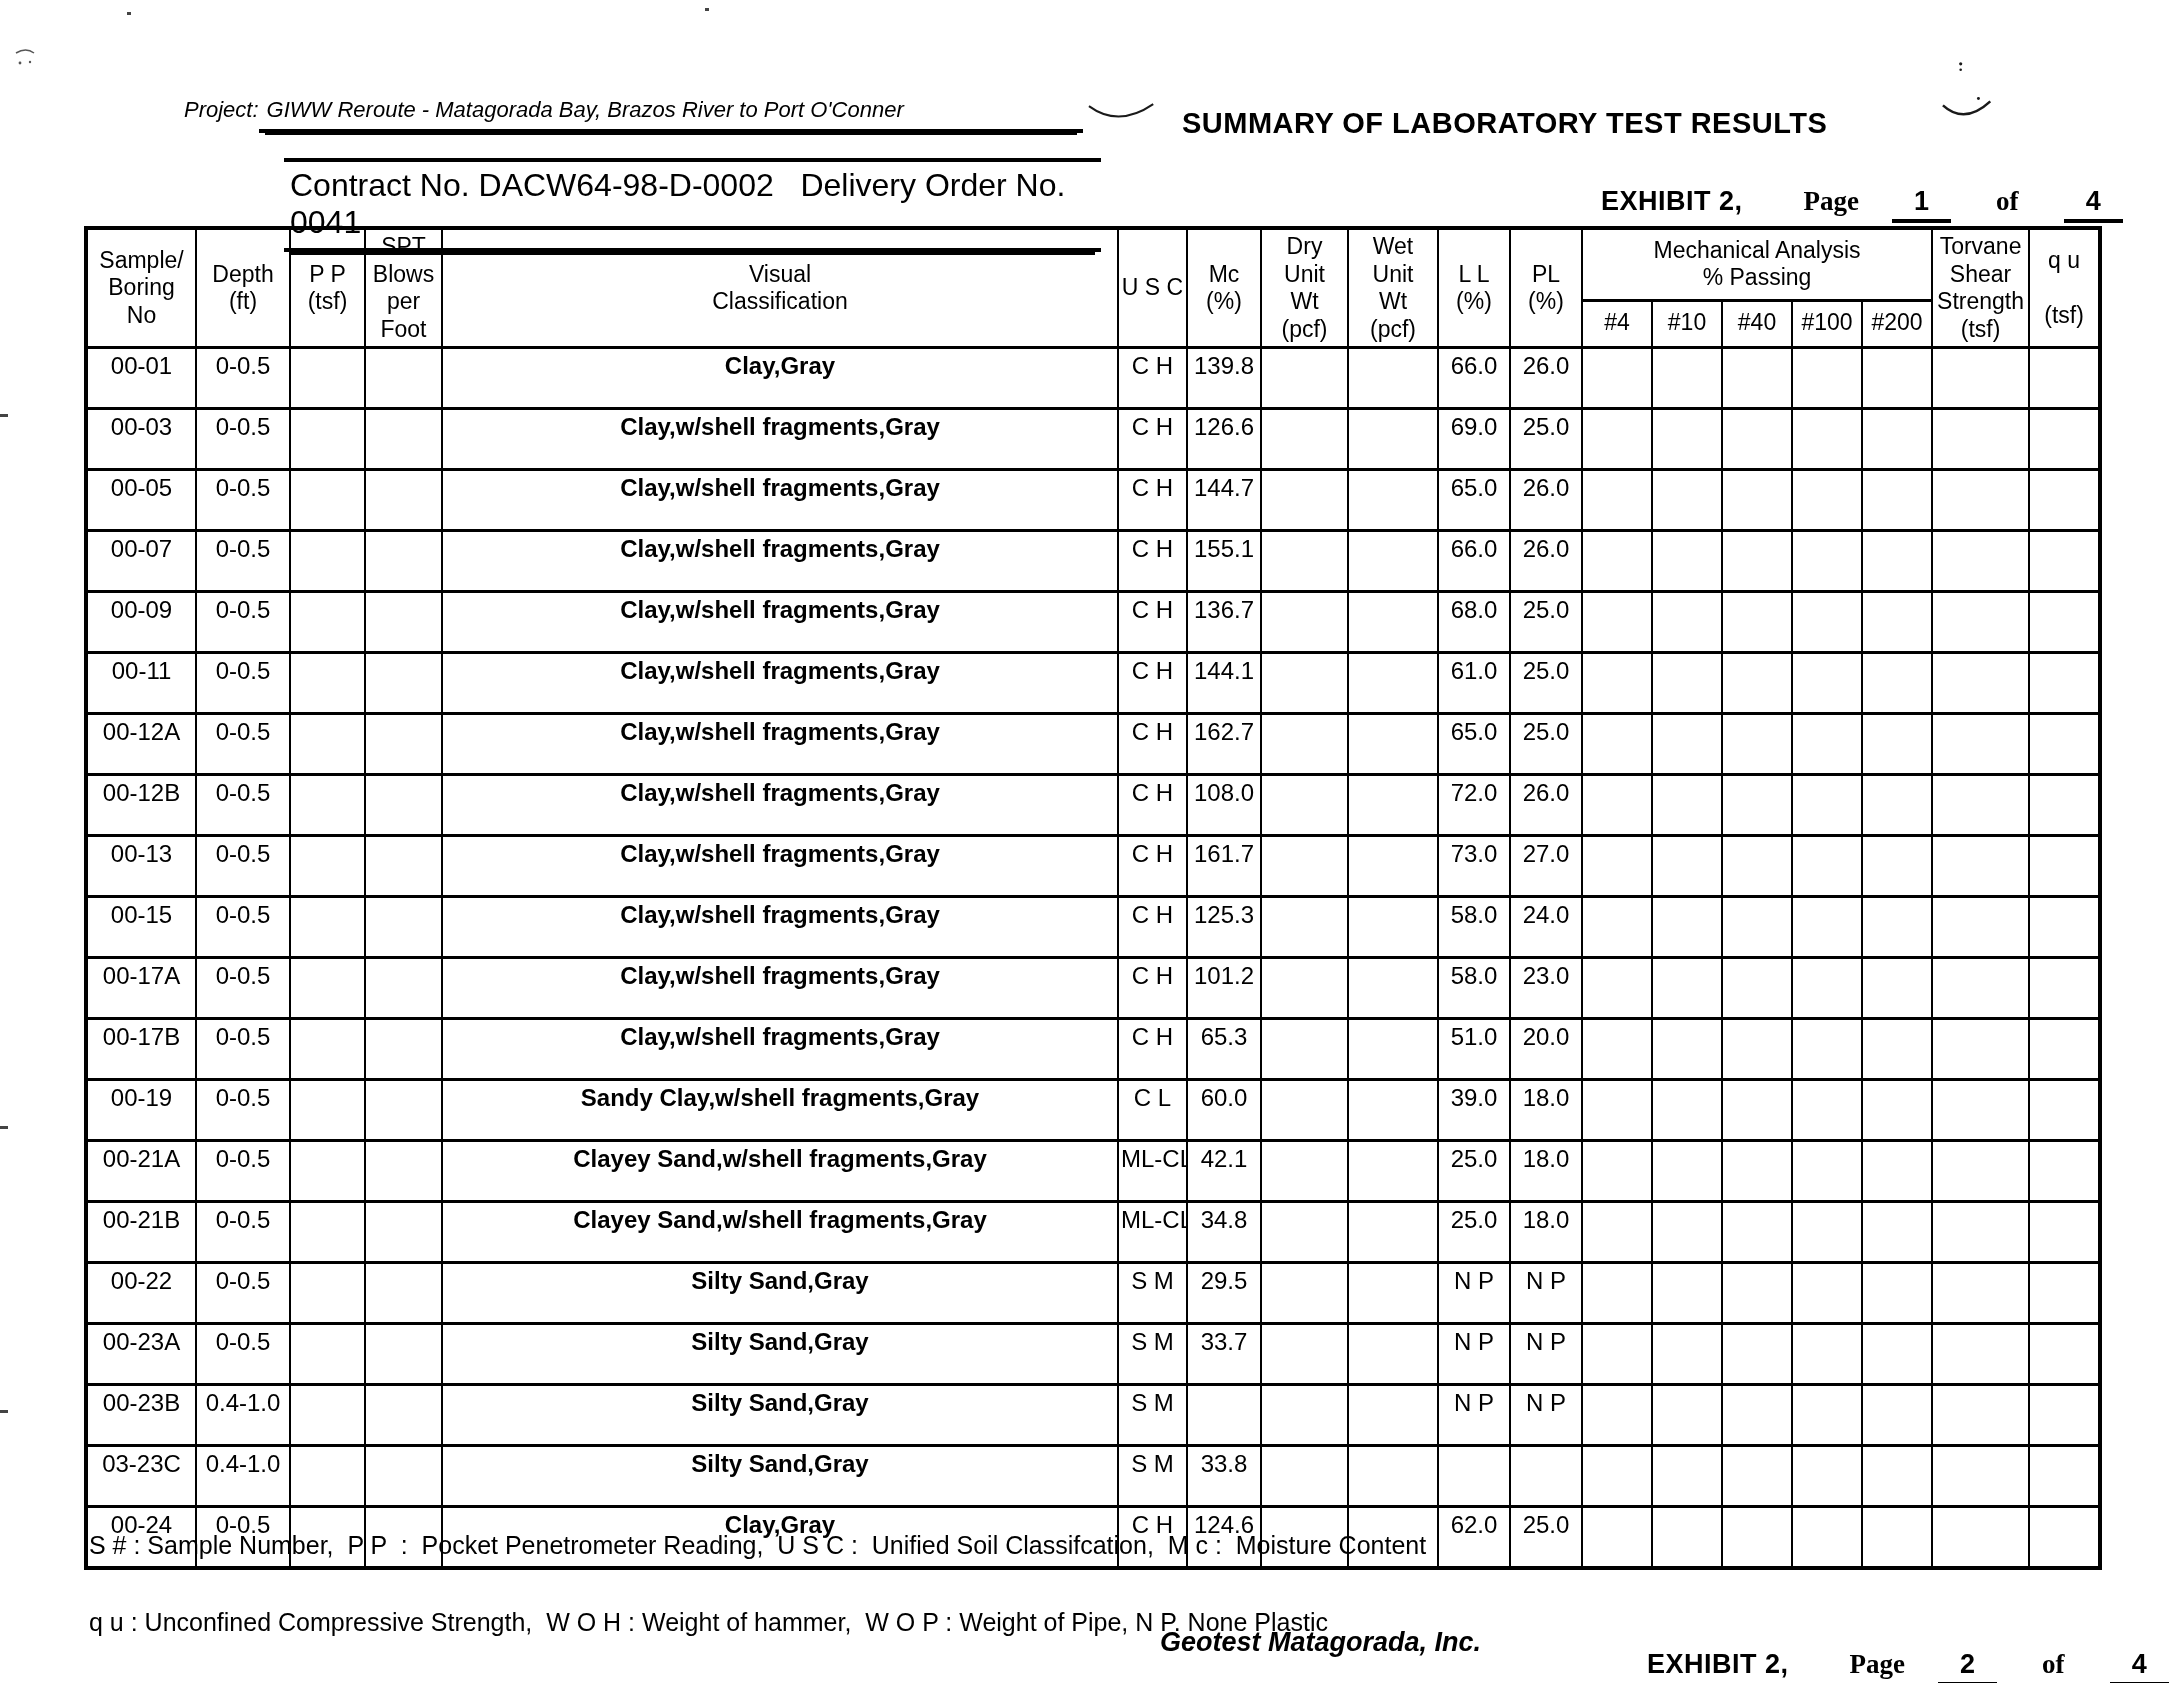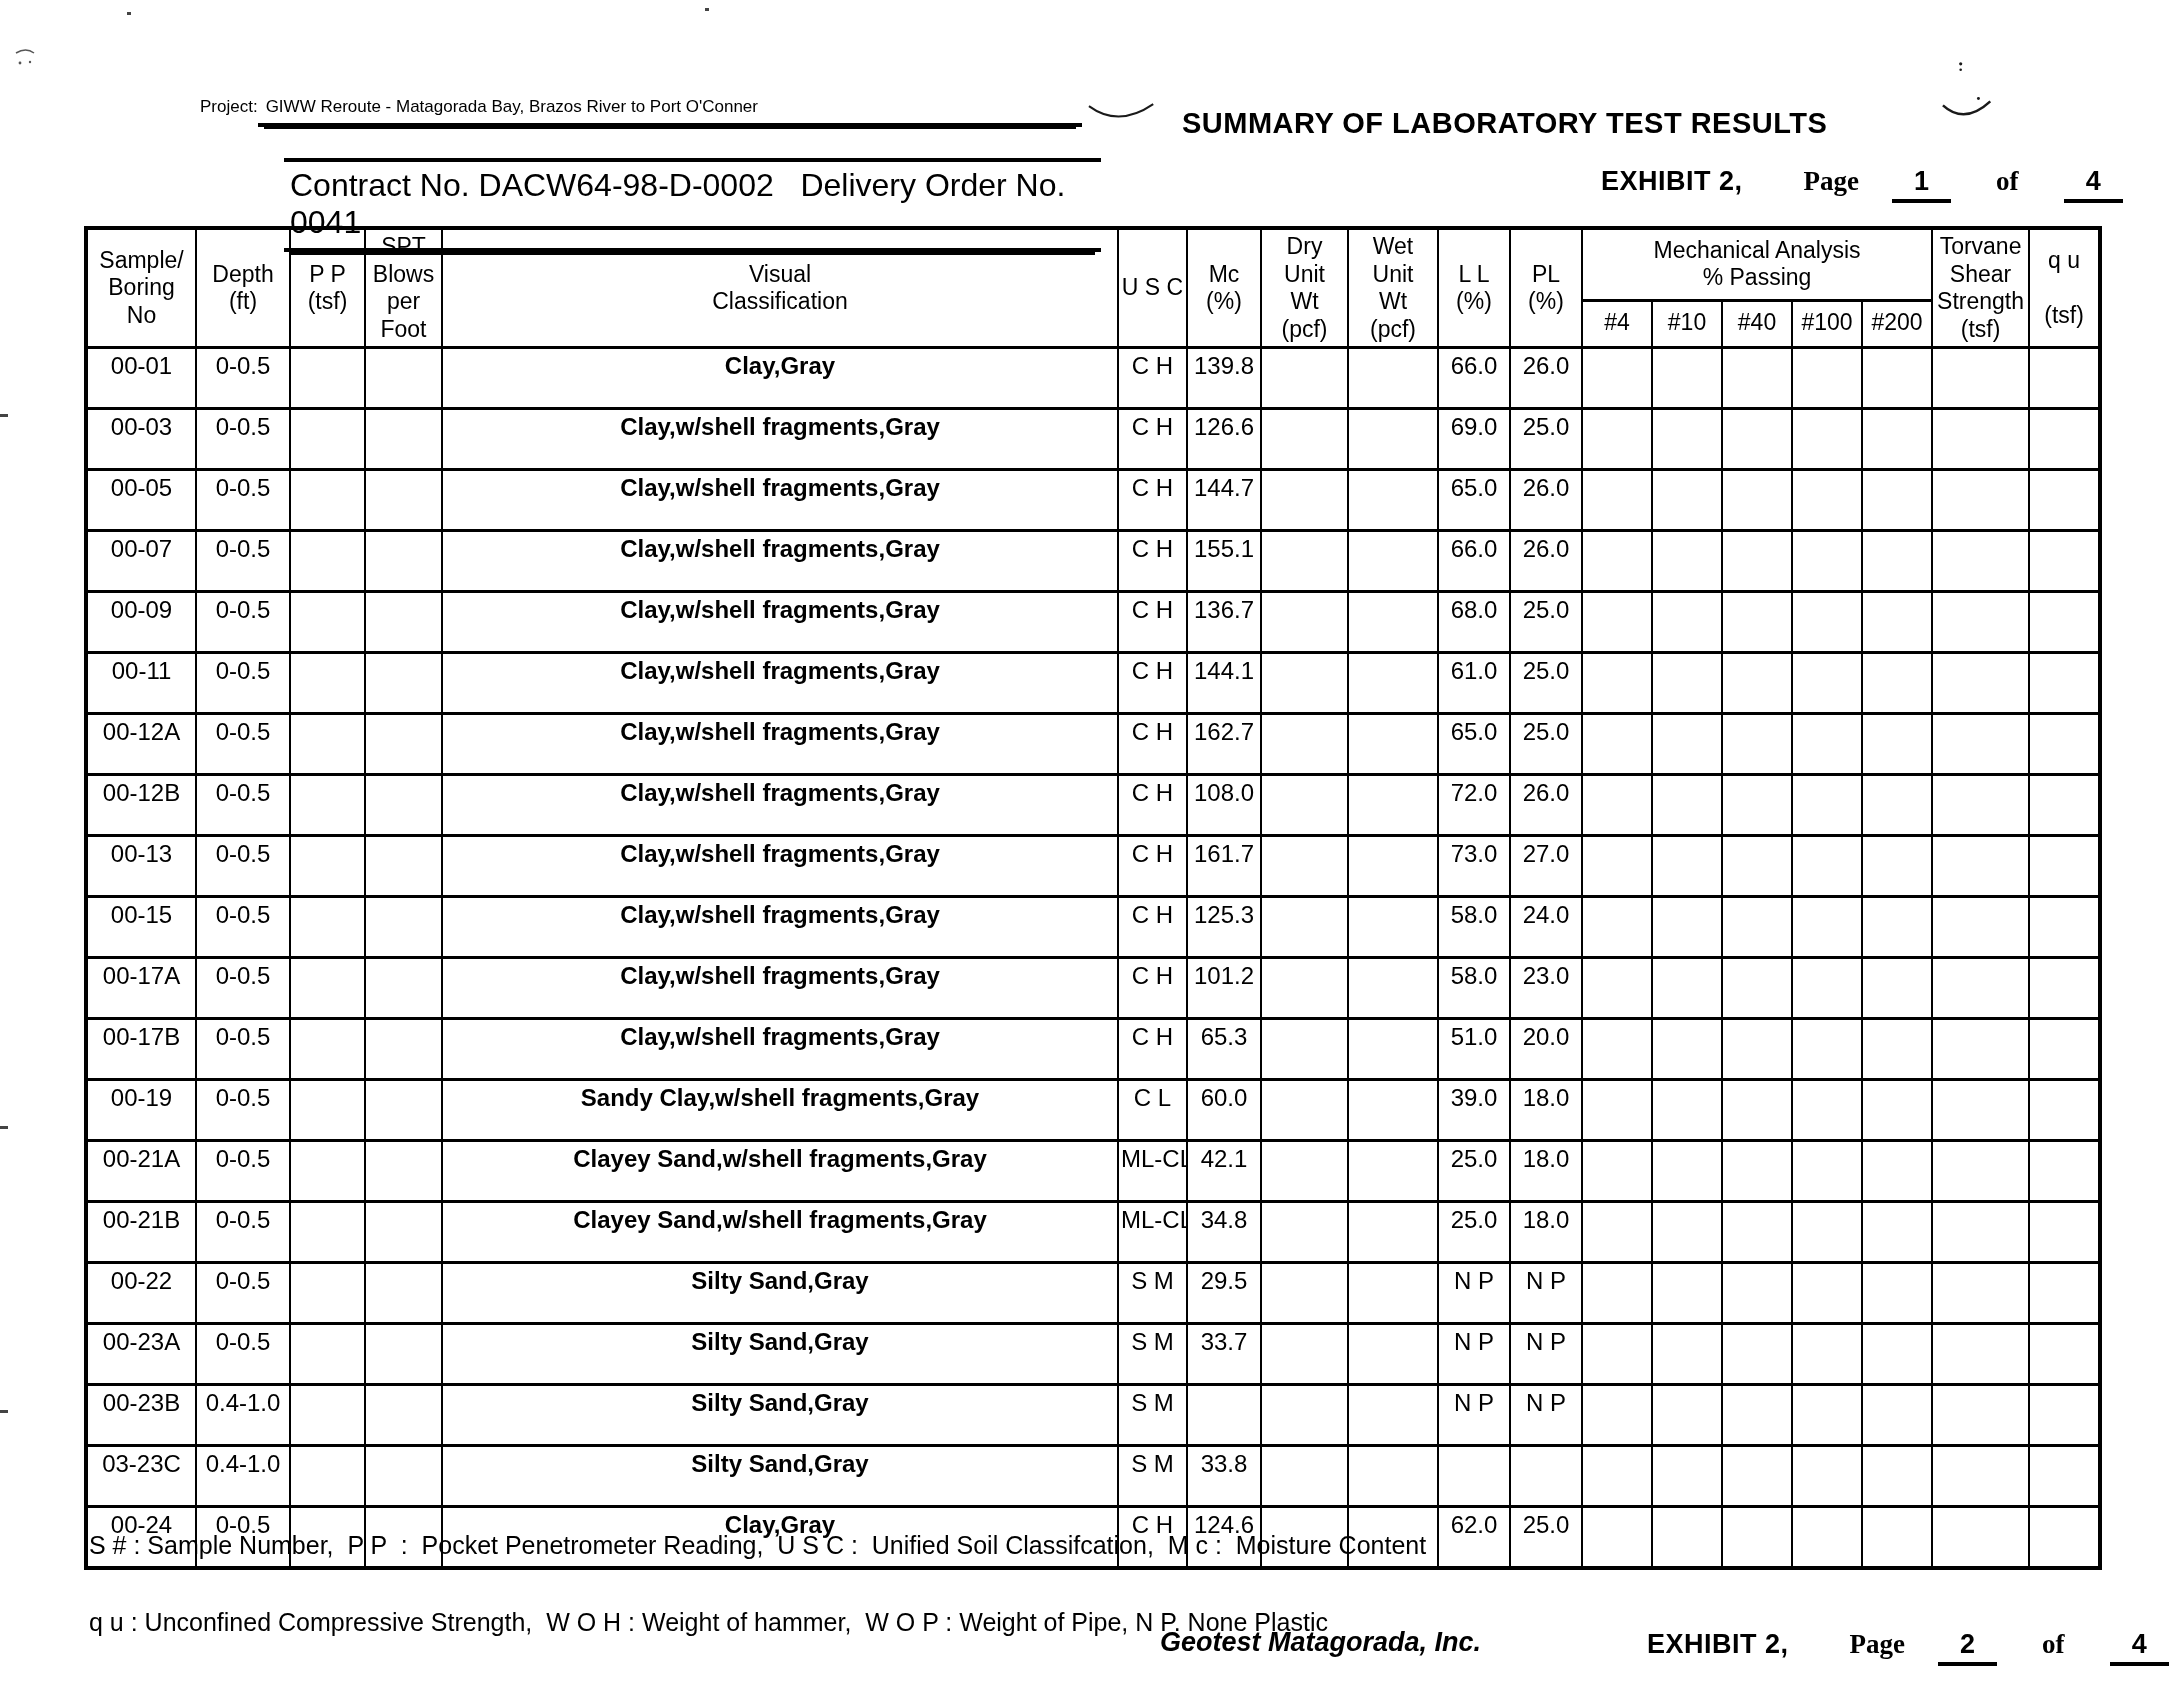--- a/index.html
+++ b/index.html
@@ -3,34 +3,34 @@
 <meta charset="utf-8">
 <style>
   html,body{margin:0;padding:0;}
   body{
     width:2178px;height:1683px;position:relative;
     background:#ffffff;color:#000;
     font-family:"Liberation Sans", sans-serif;
     overflow:hidden;
   }
   
-  .project-line{position:absolute;left:200px;top:97px;font-size:17px;white-space:pre-wrap;}
+  .project-line{position:absolute;left:184px;top:97px;font-size:22px;white-space:pre-wrap;font-style:italic;}
   .project-value{
     display:inline-block;min-width:810px;border-bottom:4px solid #000;
     padding:0 6px 6px 8px;box-shadow:0 8px 0 -6px #000;
   }
   .contract-box{
     position:absolute;left:284px;top:158px;width:807px;
     border-top:4px solid #000;border-bottom:4px solid #000;
     box-shadow:0 9px 0 -6px #000;
     font-size:32px;padding:5px 4px 7px 6px;white-space:pre-wrap;
   }
   .doc-title{position:absolute;left:1182px;top:107px;font-size:29px;font-weight:bold;letter-spacing:0.5px;}
   .exhibit-line{position:absolute;font-size:27px;}
-  .exhibit-line .exh{font-weight:bold;letter-spacing:0.5px;}
+  .exhibit-line .exh{font-weight:bold;letter-spacing:0.5px;margin-top:20px;}
   .exhibit-line .pg, .exhibit-line .of{font-family:"Liberation Serif", serif;font-weight:bold;}
   .pagenum{
     display:inline-block;text-align:center;border-bottom:4px solid #000;
     font-weight:bold;padding:0 4px 2px 4px;min-width:51px;
   }
   .exhibit-top{left:1601px;top:166px;}
   .exhibit-bottom{left:1647px;top:1629px;}
   .exhibit-line span{display:inline-block;}
   
   table.results{

